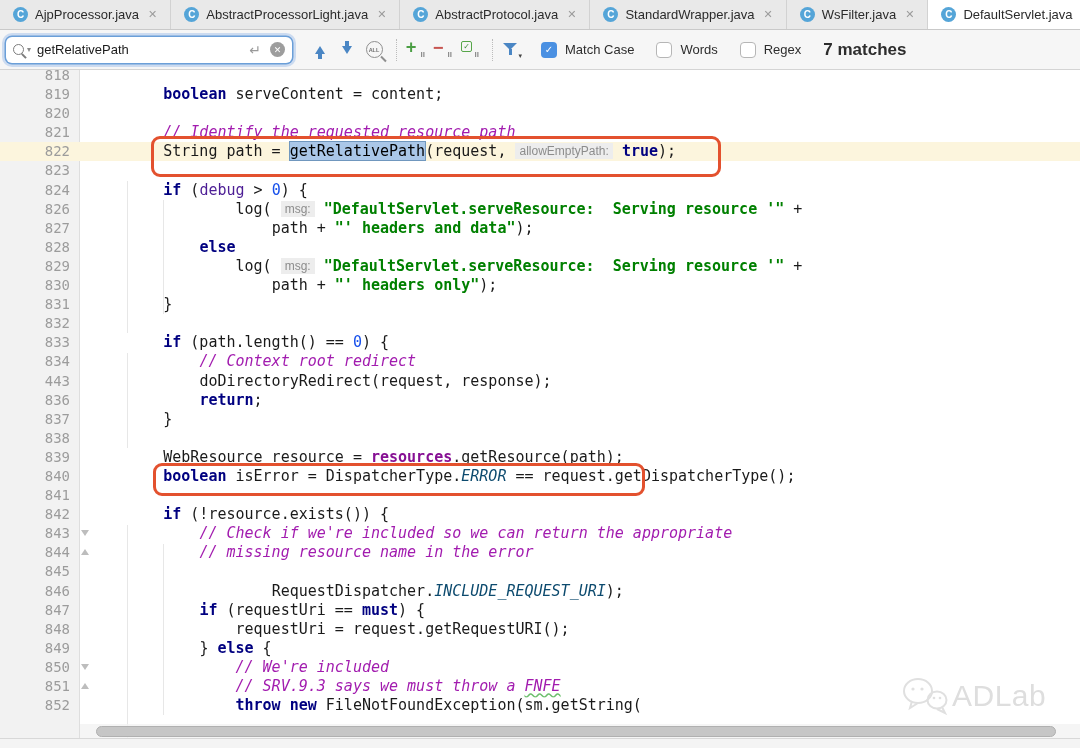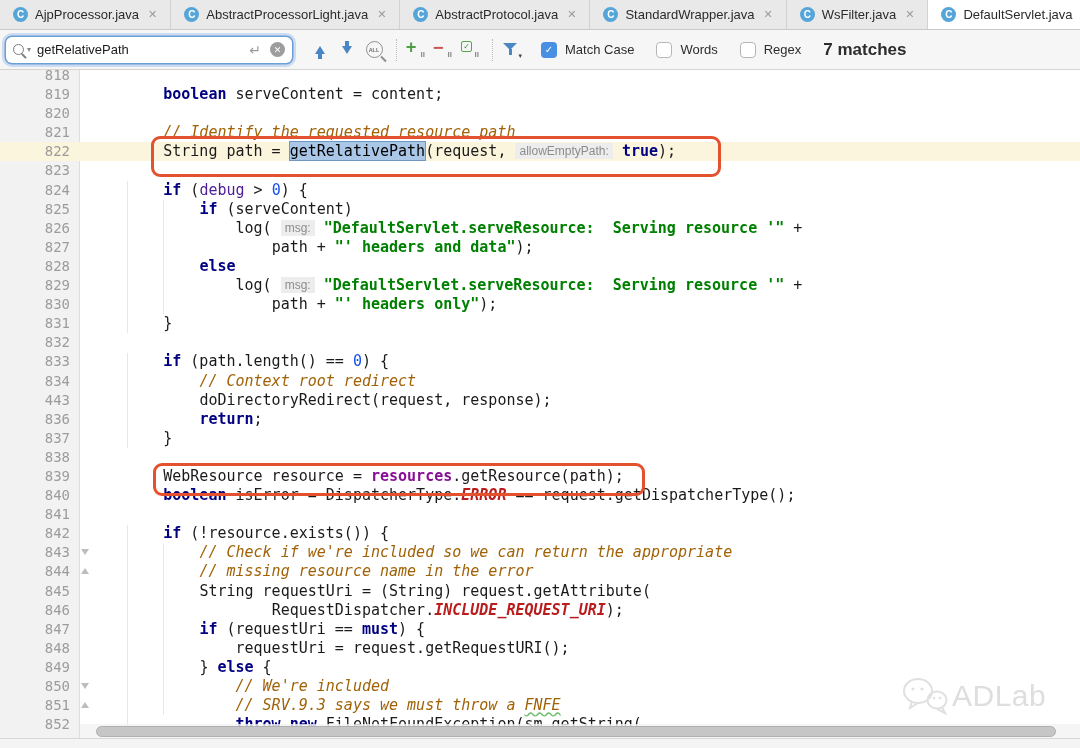--- a/index.html
+++ b/index.html
@@ -71,24 +71,24 @@
   .rows { position:relative; margin-top:-4px; }
   .crow { position:relative; display:flex; height:19.1px; width:1080px; }
   .crow.hl { background:#fcf5dd; }
   .gut { flex:0 0 80px; text-align:right; padding-right:10px; font:14px "DejaVu Sans Mono", monospace;
          color:#9c9c9c; line-height:19.1px; }
   .codepre { flex:1; margin:0; padding-left:11px; font:15px "DejaVu Sans Mono", monospace;
              line-height:19.1px; white-space:pre; color:#1a1a1a; }
   .tk-kw  { color:#000080; font-weight:bold; }
   .tk-str { color:#008000; font-weight:bold; }
   .tk-num { color:#1750eb; }
-  .tk-cmt { color:#a16207; font-style:italic;margin-top:40px; }
+  .tk-cmt { color:#a21caf; font-style:italic;margin-top:40px; }
   .tk-fld { color:#4c1d95; }
   .tk-fldb{ color:#871094; font-weight:bold; }
-  .tk-sf  { color:#b91c1c; font-weight:bold; font-style:italic;text-align:right; }
+  .tk-sf  { color:#0c4a6e; font-weight:normal; font-style:italic;text-align:right; }
   .tk-pln { color:#1a1a1a; }
   .tk-wavy{ text-decoration:underline; text-decoration-style:wavy; text-decoration-color:#6cbf6c; }
   .tk-hint{ font:12px "Liberation Sans", sans-serif; font-style:normal; color:#8c8c8c; background:#ededed;
             border-radius:0; padding:1px 4px; position:relative; top:-1px; }
   .tk-match{ background:#aac7e8; box-shadow:0 0 0 1px #7097be; color:#000; }
   .fold { position:absolute; left:81px; width:0; height:0;
           border-left:4.5px solid transparent; border-right:4.5px solid transparent; }
   .fold.down { top:6px; border-top:6px solid #bdbdbd; }
   .fold.up   { top:6px; border-bottom:6px solid #bdbdbd; }
 
@@ -236,24 +236,20 @@
         </div>
         <div class="crow">
           <span class="gut">823</span>
           <pre class="codepre"></pre>
         </div>
         <div class="crow">
           <span class="gut">824</span>
           <pre class="codepre"><span class="tk-pln">        </span><span class="tk-kw">if</span><span class="tk-pln"> (</span><span class="tk-fld">debug</span><span class="tk-pln"> &gt; </span><span class="tk-num">0</span><span class="tk-pln">) {</span></pre>
         </div>
         <div class="crow">
-          <span class="gut">825</span>
-          <pre class="codepre"><span class="tk-pln">            </span><span class="tk-kw">if</span><span class="tk-pln"> (serveContent)</span></pre>
-        </div>
-        <div class="crow">
           <span class="gut">826</span>
           <pre class="codepre"><span class="tk-pln">                </span><span class="tk-pln">log( </span><span class="tk-hint">msg:</span><span class="tk-pln"> </span><span class="tk-str">"DefaultServlet.serveResource:  Serving resource '"</span><span class="tk-pln"> +</span></pre>
         </div>
         <div class="crow">
           <span class="gut">827</span>
           <pre class="codepre"><span class="tk-pln">                    </span><span class="tk-pln">path + </span><span class="tk-str">"' headers and data"</span><span class="tk-pln">);</span></pre>
         </div>
         <div class="crow">
           <span class="gut">828</span>
           <pre class="codepre"><span class="tk-pln">            </span><span class="tk-kw">else</span></pre>
@@ -319,21 +315,21 @@
           <span class="fold down"></span>
           <pre class="codepre"><span class="tk-pln">            </span><span class="tk-cmt">// Check if we're included so we can return the appropriate</span></pre>
         </div>
         <div class="crow">
           <span class="gut">844</span>
           <span class="fold up"></span>
           <pre class="codepre"><span class="tk-pln">            </span><span class="tk-cmt">// missing resource name in the error</span></pre>
         </div>
         <div class="crow">
           <span class="gut">845</span>
-          <pre class="codepre"><span class="tk-pln">            </span><span class="tk-pln">String requestUri = (String) request.getAttribute(</span></pre>
+          <pre class="codepre"><span class="tk-pln">            </span></pre>
         </div>
         <div class="crow">
           <span class="gut">846</span>
           <pre class="codepre"><span class="tk-pln">                    </span><span class="tk-pln">RequestDispatcher.</span><span class="tk-sf">INCLUDE_REQUEST_URI</span><span class="tk-pln">);</span></pre>
         </div>
         <div class="crow">
           <span class="gut">847</span>
           <pre class="codepre"><span class="tk-pln">            </span><span class="tk-kw">if</span><span class="tk-pln"> (requestUri == </span><span class="tk-kw">must</span><span class="tk-pln">) {</span></pre>
         </div>
         <div class="crow">

